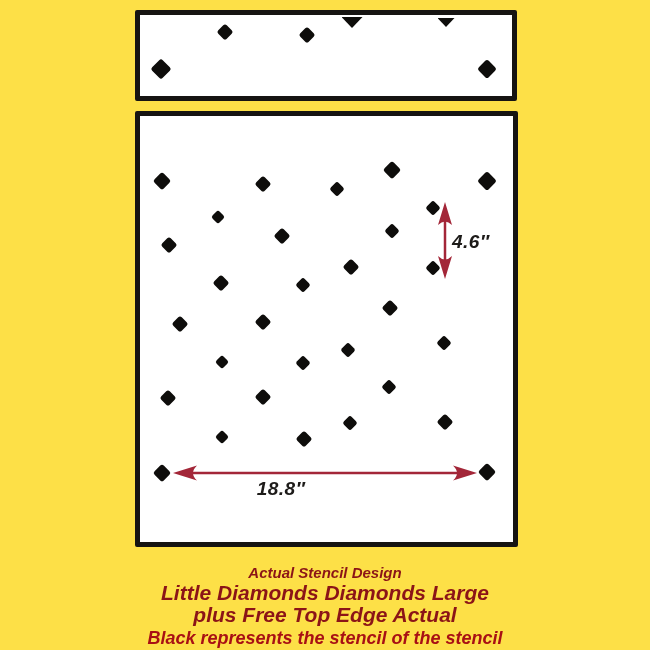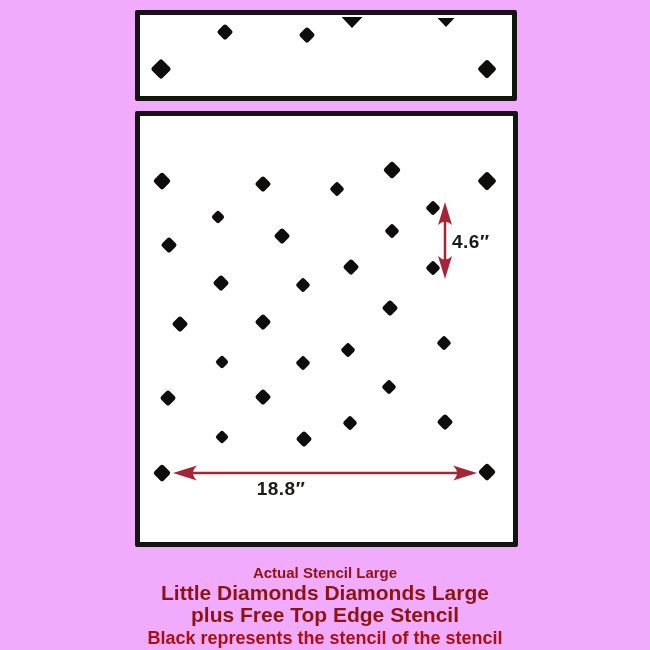--- a/index.html
+++ b/index.html
@@ -1,18 +1,18 @@
 <!DOCTYPE html>
 <html style="--diamond: #0e0d0b; --panel-border: #161412; --dim-text: #1d1b19; --caption-red: #8b1417; --notice-red: #a81014;"><head>
 <meta charset="utf-8">
 <style>
   html,body { margin:0; padding:0; background:#ffffff; }
   .stage {
-    position:relative; width:650px; height:650px; background:#f0abfc;
-    font-family:"Liberation Sans", sans-serif; overflow:hidden;
+    position:relative; width:650px; height:650px; background:#fde047;
+    font-family:"Liberation Sans", sans-serif; overflow:hidden;font-style:italic;
   }
   .panel {
     position:absolute; background:#ffffff; box-sizing:border-box;
     border:5px solid var(--panel-border, #161412); border-radius:2px;
   }
   #top-panel  { left:135px; top:10px;  width:382px; height:91px;  }
   #main-panel { left:135px; top:111px; width:383px; height:436px; }
   #openings-layer, #halves-layer { position:absolute; left:0; top:0; width:650px; height:650px; pointer-events:none; }
   .diamond {
     position:absolute; background:var(--diamond, #0e0d0b);
@@ -91,19 +91,19 @@
         <line x1="181" y1="473" x2="469" y2="473" stroke="#a32638" stroke-width="2.5"></line>
         <path d="M173 473 L197 465.5 Q189 473 197 480.5 Z" fill="#a32638"></path>
         <path d="M477 473 L453 465.5 Q461 473 453 480.5 Z" fill="#a32638"></path>
       </g>
     </svg>
 
   <div id="label-v" class="dim-label">4.6″</div>
   <div id="label-h" class="dim-label">18.8″</div>
 
   <div class="caption">
-    <div class="cap-sm">Actual Stencil Large</div>
+    <div class="cap-sm">Actual Stencil Design</div>
     <div class="cap-lg">Little Diamonds Diamonds Large</div>
-    <div class="cap-lg">plus Free Top Edge Stencil</div>
+    <div class="cap-lg">plus Free Top Edge Actual</div>
     <div class="cap-note">Black represents the stencil of the stencil</div>
   </div>
 
 </div>
 
 </body></html>

